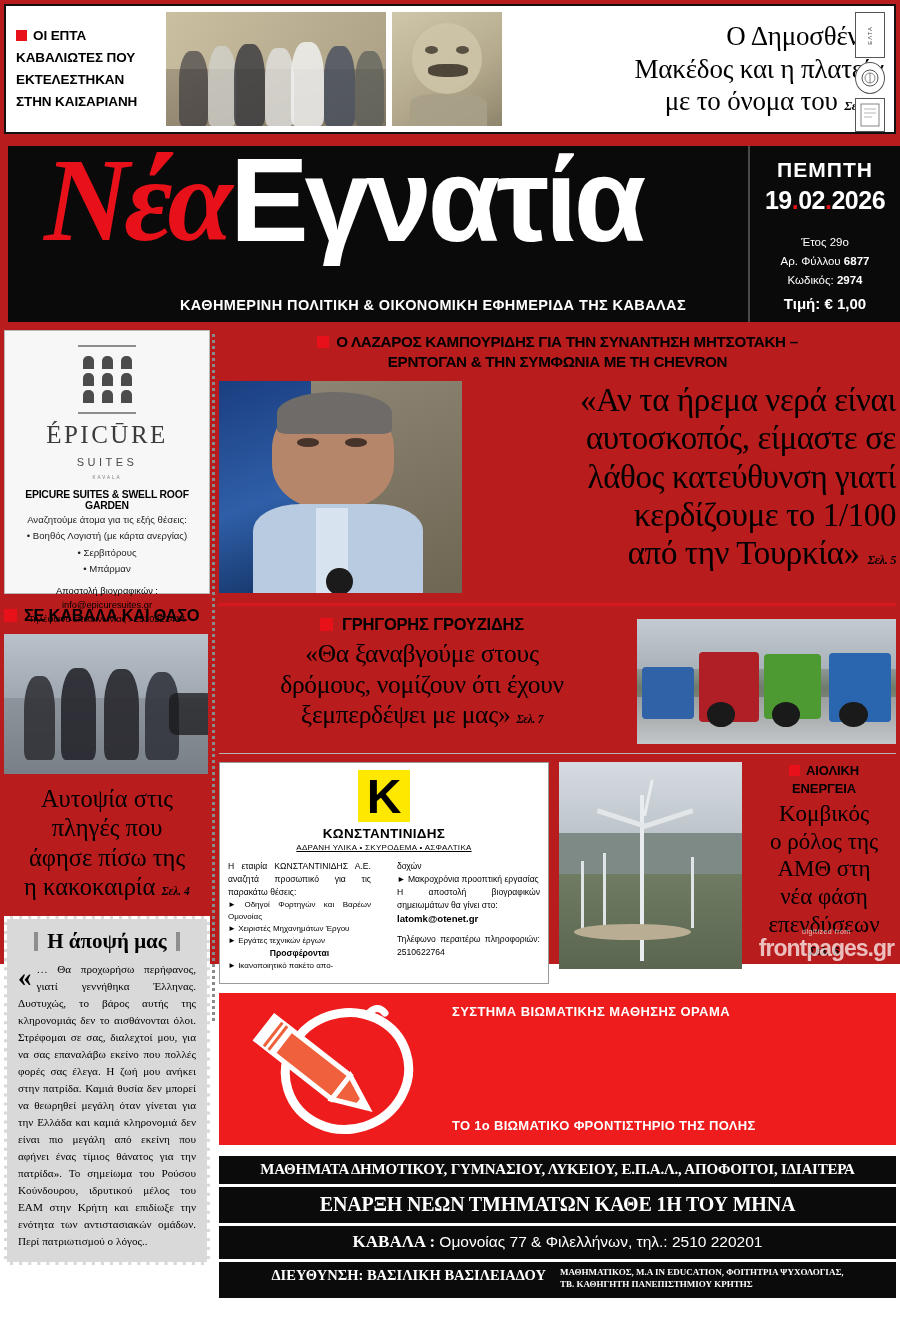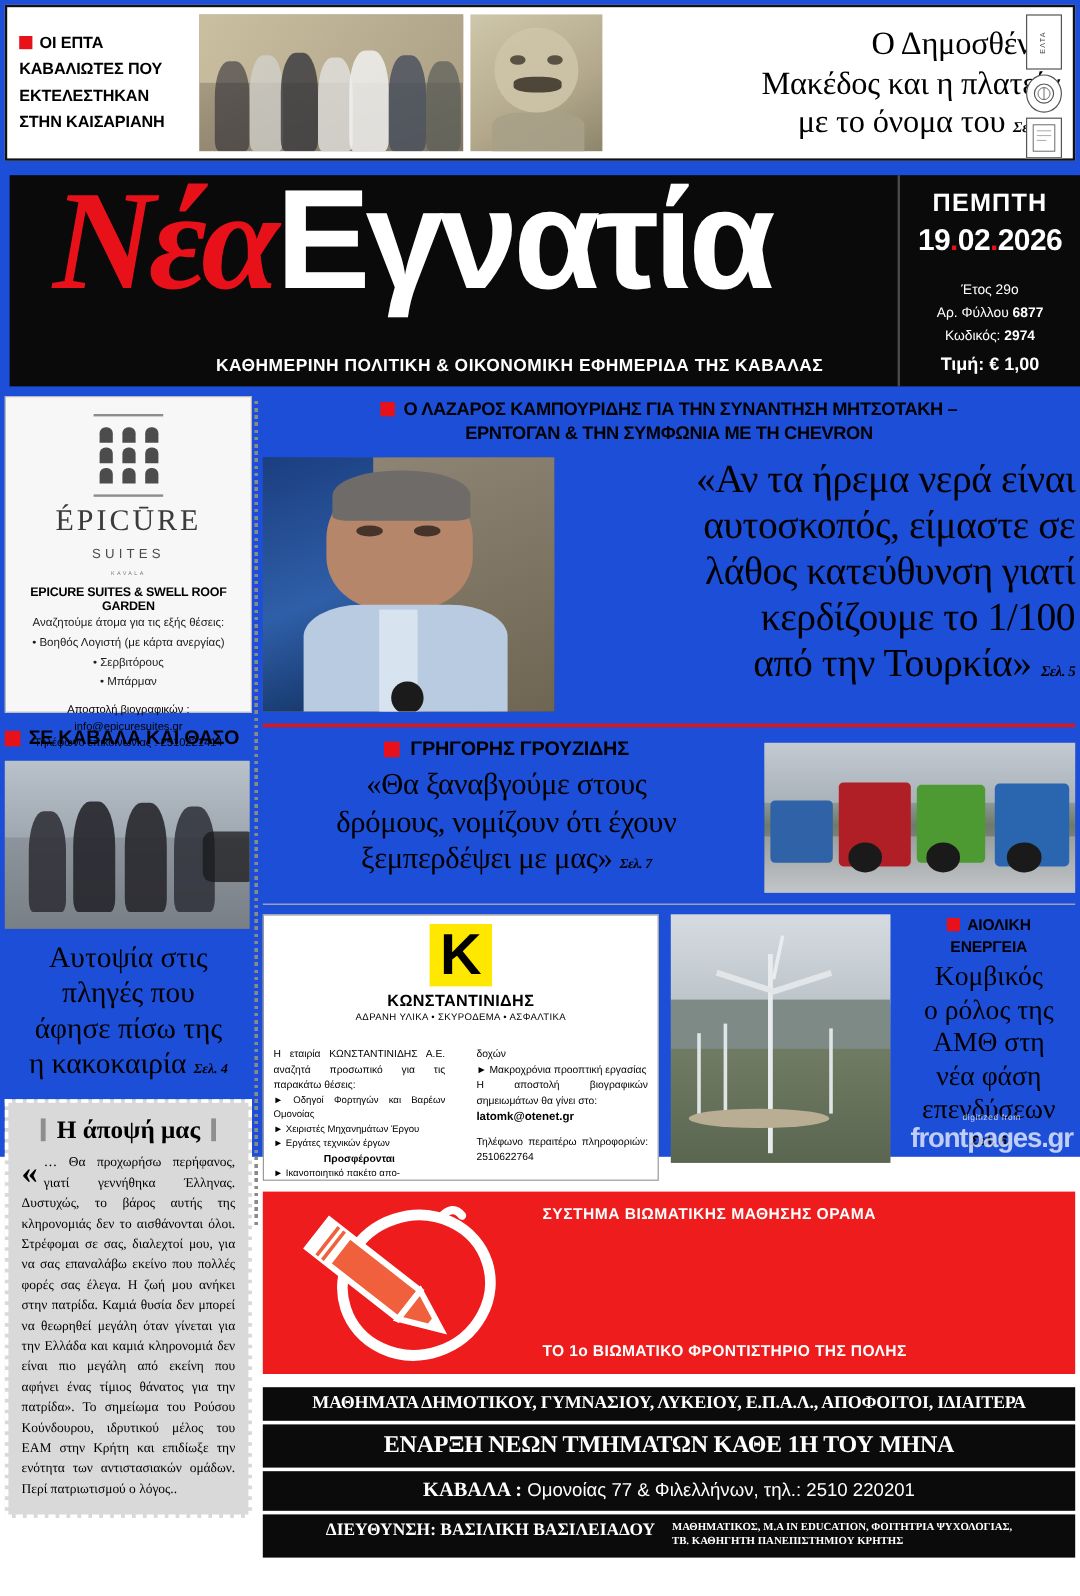--- a/index.html
+++ b/index.html
@@ -2,21 +2,21 @@
 <html lang="el"><head>
 <meta charset="utf-8">
 <title>Νέα Εγνατία</title>
 <style>
   * { margin:0; padding:0; box-sizing:border-box; }
   html,body { background:#ffffff; }
   body {
     width:900px; height:1330px; position:relative; overflow:hidden;
     font-family:"Liberation Sans", sans-serif; color:#000;
   }
-  .page { width:900px; height:964px; position:relative; background:#1d4ed8; }
+  .page { width:900px; height:964px; position:relative; background:#b91c1c; }
 
   
   .topstrip {
     position:absolute; left:4px; top:4px; width:892px; height:130px;
     border:2px solid #111; display:flex; align-items:stretch; background:#fff;
   }
   .ts-left {
     width:160px; padding:6px 6px 6px 10px; display:flex; flex-direction:column;
     justify-content:center;
   }
@@ -206,22 +206,22 @@
   .kons {
     width:330px; border:1px solid #9a9a9a; padding:7px 8px 6px; background:#fff;
     height:222px;
   }
   .k-logo {
     width:52px; height:52px; background:#ffe800; margin:0 auto;
     display:flex; align-items:center; justify-content:center;
     font-size:48px; font-weight:bold; line-height:0.9; font-family:"Liberation Sans", sans-serif;
   }
   .k-name { text-align:center; font-size:13.5px; font-weight:bold; margin-top:4px; letter-spacing:0.3px; }
-  .k-tag { text-align:center; font-size:8px; margin-top:2px; letter-spacing:0.3px; }
-  .k-cols { display:flex; gap:26px; margin-top:20px; }
+  .k-tag { text-align:center; font-size:8px; margin-top:2px; letter-spacing:0.3px;text-decoration:underline; }
+  .k-cols { display:flex; gap:26px; margin-top:8px; }
   .k-col { flex:1; font-size:8.6px; line-height:1.5; text-align:justify; }
   .k-col .ctr { text-align:center; font-weight:bold; }
   .k-col .ar { font-size:8px; }
 
   .wind { flex:1; display:flex; gap:10px; padding-left:10px; }
   .wind-photo {
     width:183px; height:207px; flex:0 0 auto;
     background:linear-gradient(180deg,#cdd4da 0%,#b3bcc3 30%,#7f8a7d 55%,#6d7a63 80%,#5f6b55 100%);
     position:relative; overflow:hidden;
   }

